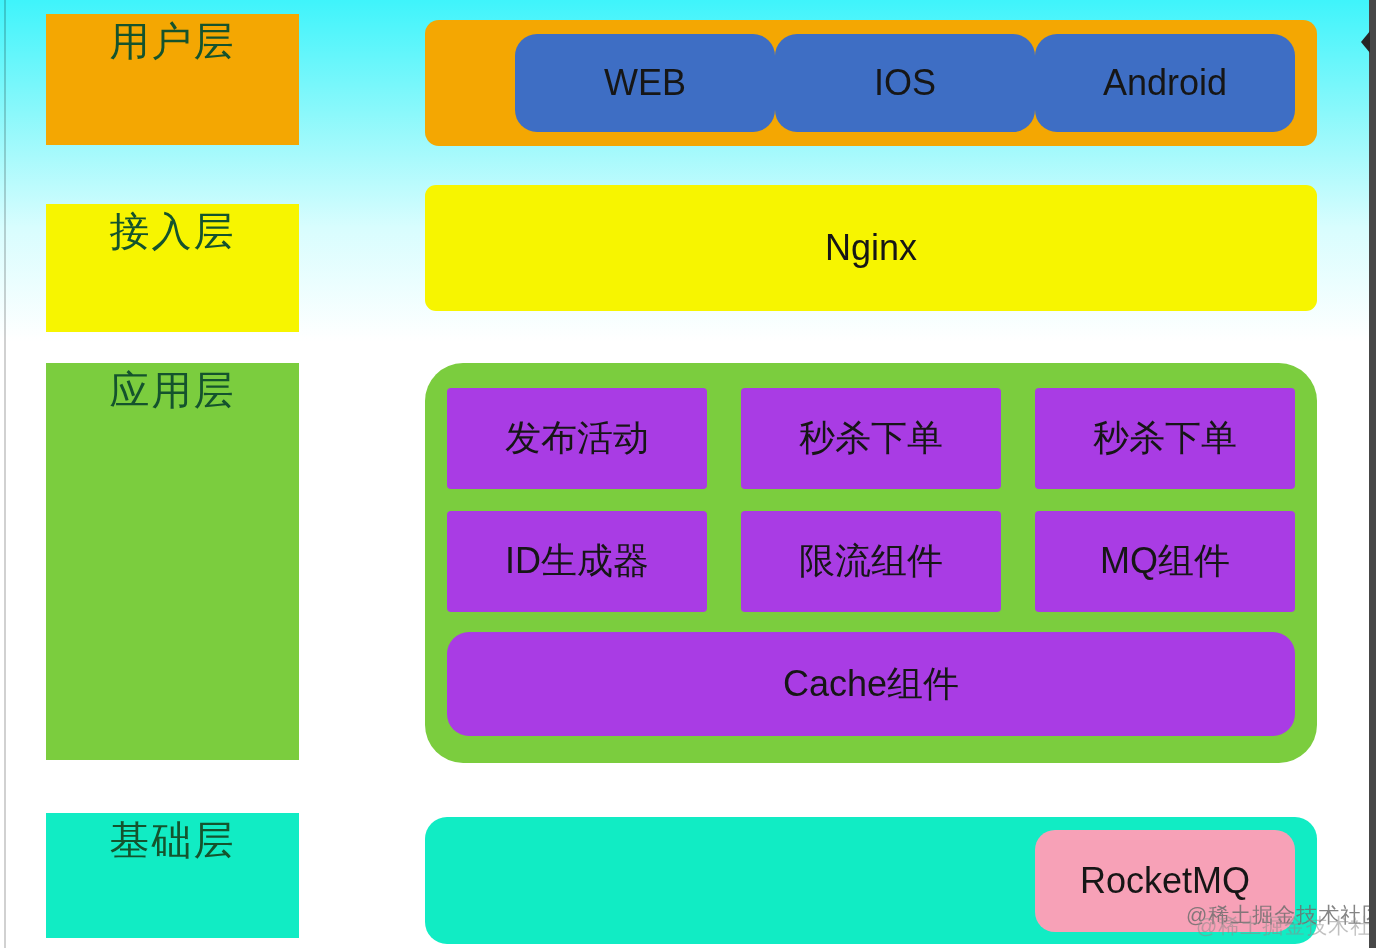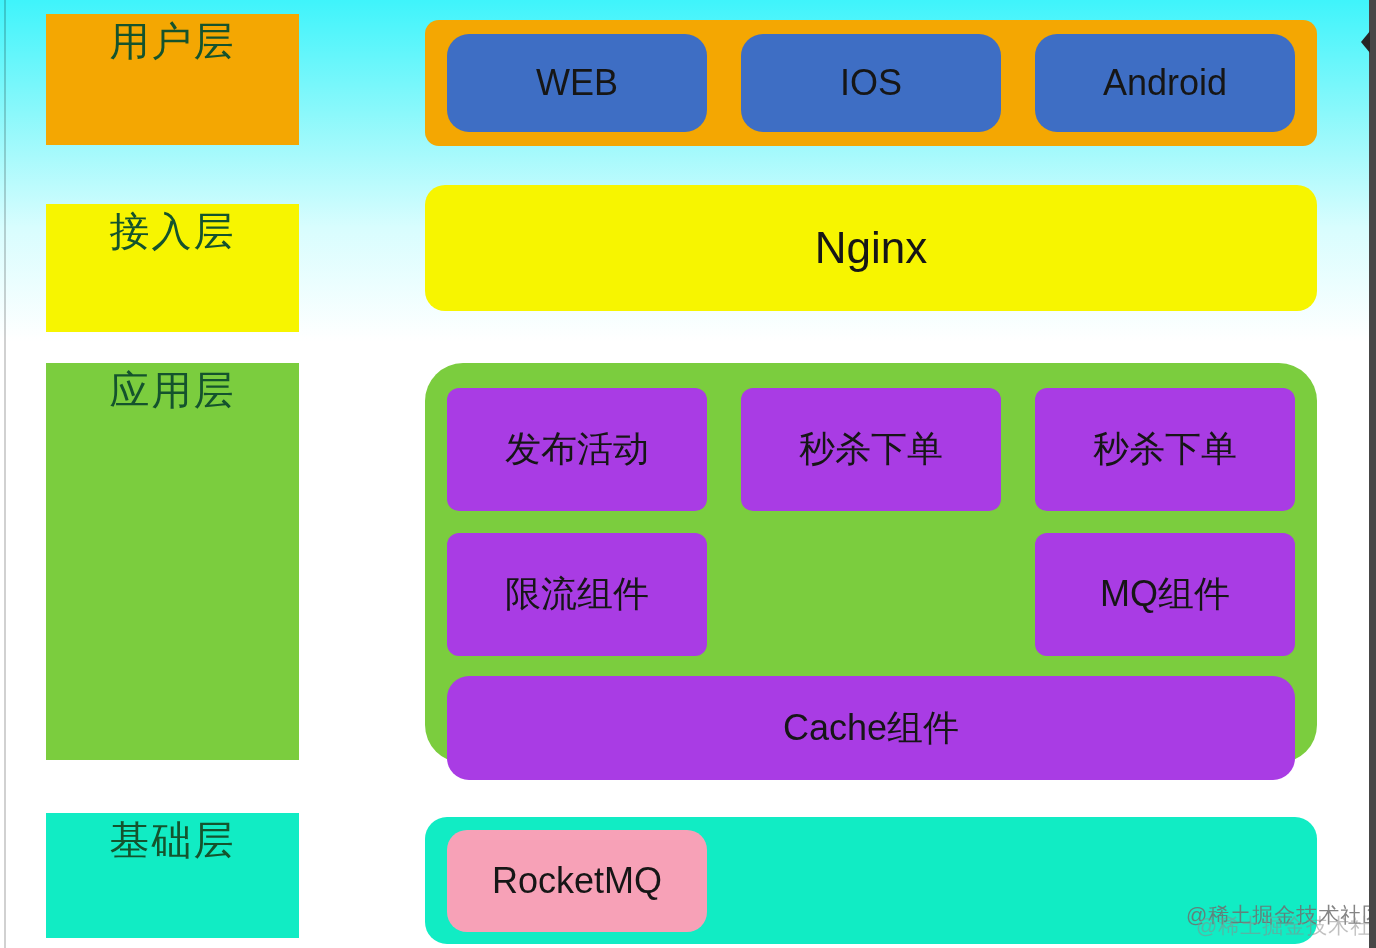--- a/index.html
+++ b/index.html
@@ -21,37 +21,37 @@
     font-size:40px;color:#14532d;
     letter-spacing:2px;
   }
   
   .row-container{
     position:absolute;
     left:425px;width:892px;
     box-sizing:border-box;
   }
   .flex-row{
-    display:flex;align-items:center;justify-content:space-between;
+    display:flex;align-items:center;justify-content:flex-end;
     padding:16px 22px;
   }
   .item-box{
     display:flex;align-items:center;justify-content:center;
     box-sizing:border-box;
     font-size:36px;color:#161616;
   }
   .blue-box{width:260px;height:98px;border-radius:22px;background:#3E6EC4;}
-  .purple-box{width:260px;height:123px;border-radius:12px;background:#A93CE4;text-align:right;}
+  .purple-box{width:260px;height:101px;border-radius:4px;background:#A93CE4;text-align:right;}
   .purple-wide{width:848px;height:104px;border-radius:22px;background:#A93CE4;margin:20px auto 16px auto;}
   .pink-box{width:260px;height:102px;border-radius:20px;background:#F7A1B7;}
   .nginx-box{
     position:absolute;left:425px;top:185px;width:892px;height:126px;
-    border-radius:20px;background:#F7F500;
+    border-radius:11px;background:#F7F500;
     display:flex;align-items:center;justify-content:center;
-    font-size:44px;color:#161616;
+    font-size:36px;color:#161616;
   }
   .app-grid-row{
     display:flex;justify-content:space-between;
     padding:0 22px;
   }
   
   .edge-right{
     position:absolute;right:0;top:0;width:7px;height:948px;background:#474747;
   }
   .edge-notch{
@@ -112,20 +112,23 @@
       </div>
       <div class="item-box purple-box">
         <span>秒杀下单</span>
       </div>
       <div class="item-box purple-box">
         <span>秒杀下单</span>
       </div>
     </div>
     <div class="app-grid-row" style="margin-top:22px;">
       <div class="item-box purple-box">
+        <span>ID生成器</span>
+      </div>
+      <div class="item-box purple-box">
         <span>限流组件</span>
       </div>
       <div class="item-box purple-box">
         <span>MQ组件</span>
       </div>
     </div>
     <div class="item-box purple-wide">
       <span>Cache组件</span>
     </div>
   </div>

